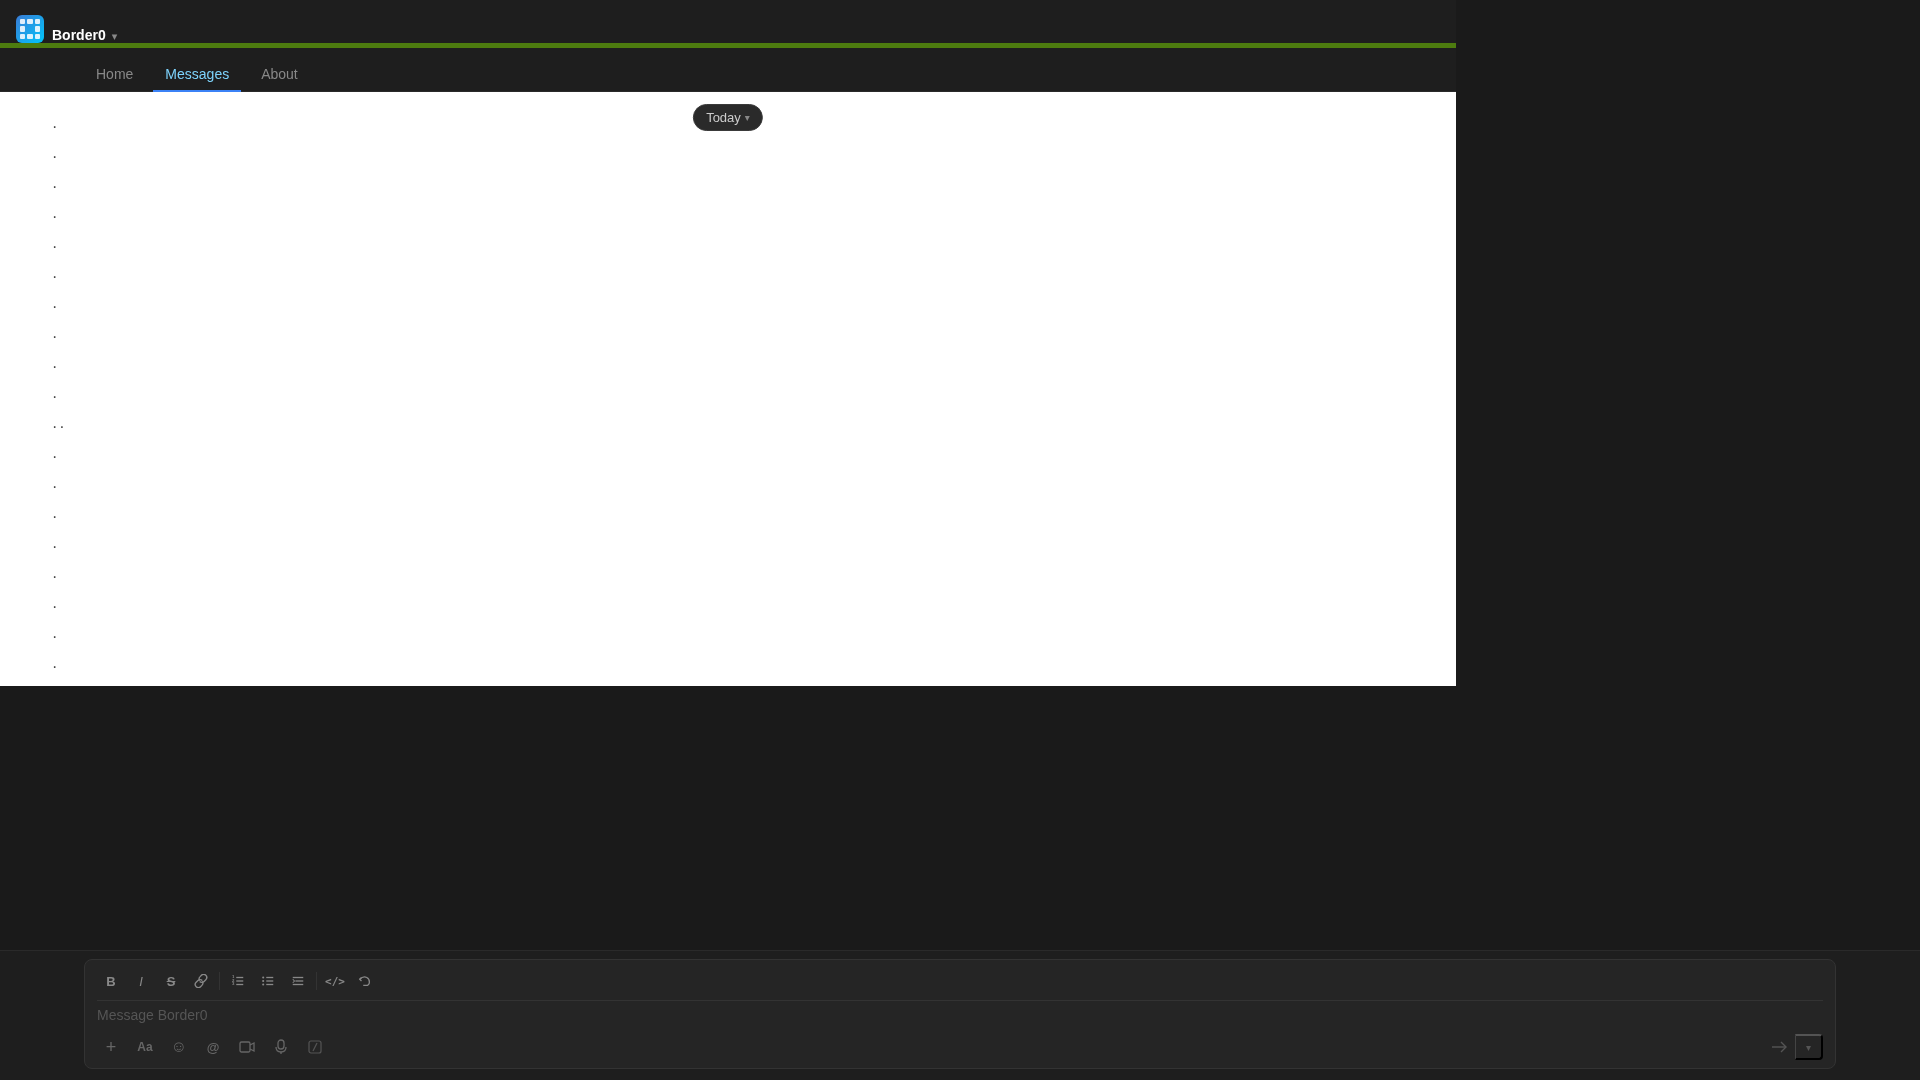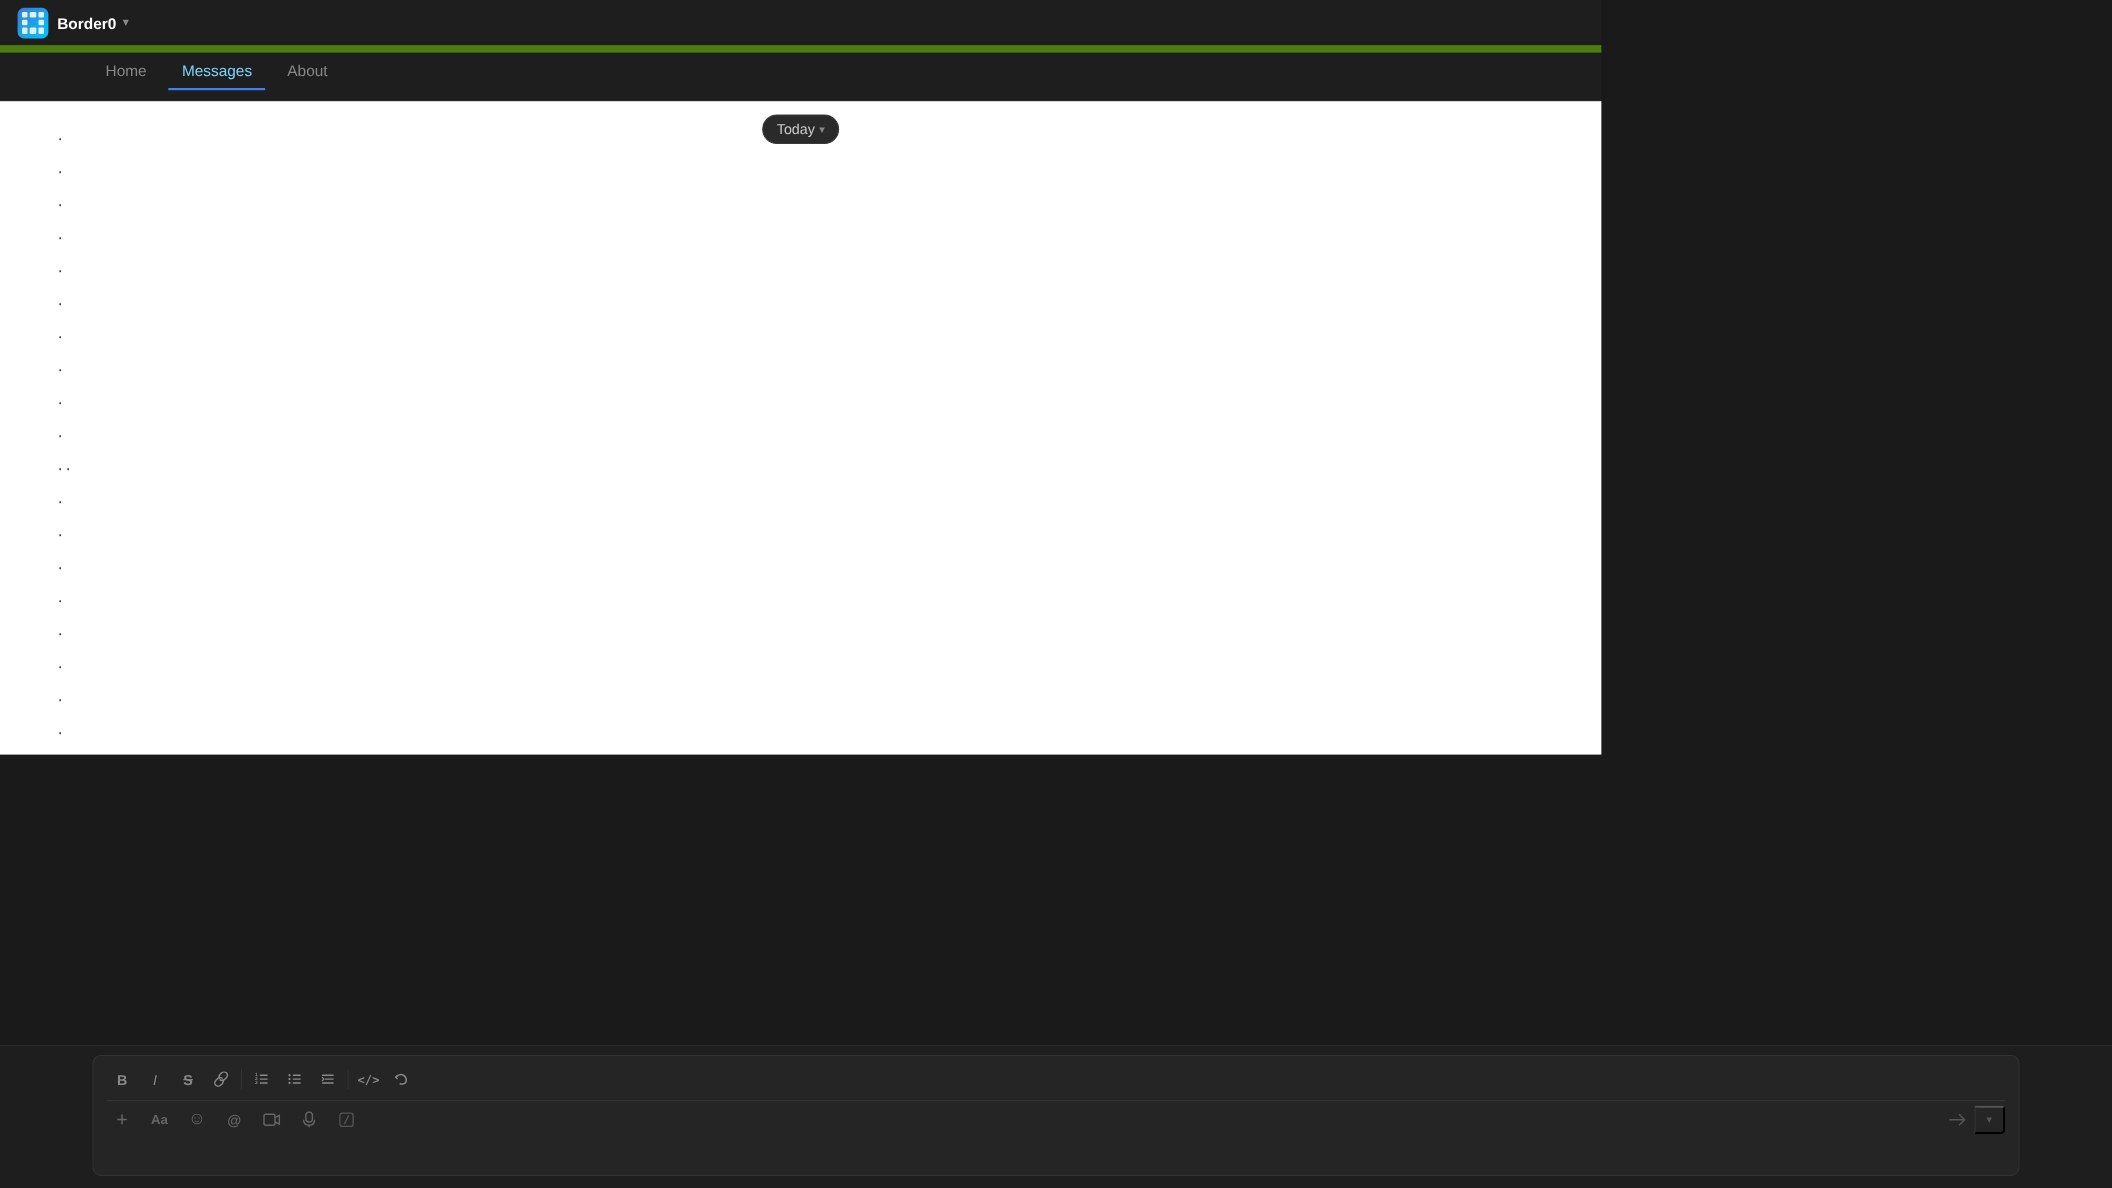--- a/index.html
+++ b/index.html
@@ -13,25 +13,25 @@
       height: 816px;
       background-color: #1a1a1a;
       color: #e0e0e0;
       font-family: -apple-system, BlinkMacSystemFont, 'Segoe UI', sans-serif;
       overflow: hidden;
     }
 
     
     .title-bar {
       display: flex;
-      align-items: center;
+      align-items: flex-end;
       padding: 0 16px;
       height: 48px;
       background-color: #1e1e1e;
-      border-bottom: 7px solid #4d7c0f;
+      border-bottom: 5px solid #4d7c0f;
     }
 
     .app-logo {
       width: 28px;
       height: 28px;
       border-radius: 6px;
       background: linear-gradient(135deg, #3a7bd5, #00c6fb);
       display: flex;
       align-items: center;
       justify-content: center;
@@ -66,21 +66,21 @@
 
     .app-chevron {
       color: #888;
       font-size: 11px;
       margin-left: 2px;
     }
 
     
     .nav-tabs {
       display: flex;
-      align-items: flex-start;
+      align-items: flex-end;
       padding: 0 84px;
       height: 44px;
       background-color: #1e1e1e;
       border-bottom: 1px solid #2a2a2a;
       gap: 8px;
     }
 
     .nav-tab {
       padding: 8px 12px;
       font-size: 14px;
@@ -396,20 +396,21 @@
       <div class="toolbar-sep"></div>
       <button class="toolbar-btn" style="font-size:11px; font-family:monospace;">&lt;/&gt;</button>
       <button class="toolbar-btn">
         <svg class="icon-svg" viewBox="0 0 16 16">
           <path d="M4 4 L2 6 L4 8" stroke="currentColor" stroke-width="1.5" fill="none"></path>
           <path d="M2 6 Q6 2 10 4 Q13 5.5 13 9 Q13 13 9 13 L6 13" stroke="currentColor" stroke-width="1.5" fill="none"></path>
         </svg>
       </button>
     </div>
 
+    <textarea class="composer-input" placeholder="Message Border0" style=""></textarea>
 
     <div class="composer-bottom">
       <div class="composer-actions-left">
         <button class="action-btn" style="font-size:18px; font-weight:300;">+</button>
         <button class="action-btn" style="font-size:12px; font-weight:600;">Aa</button>
         <button class="action-btn" style="font-size:16px;">☺</button>
         <button class="action-btn" style="font-size:13px; font-weight:600;">@</button>
         <button class="action-btn">
           <svg width="16" height="14" viewBox="0 0 16 14">
             <rect x="1" y="2" width="10" height="10" rx="1.5" stroke="currentColor" stroke-width="1.3" fill="none"></rect>

